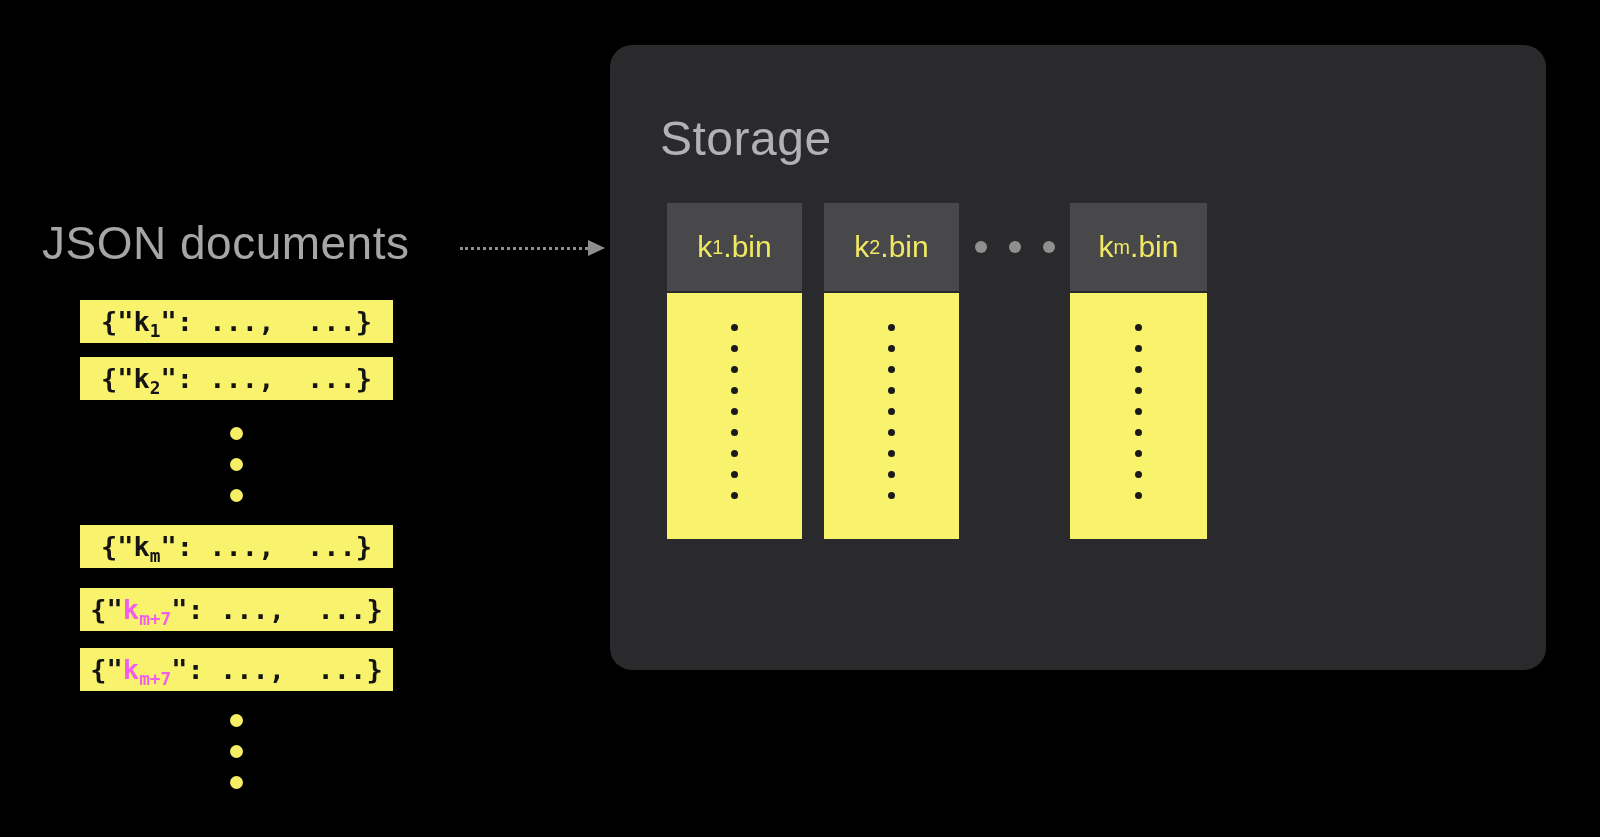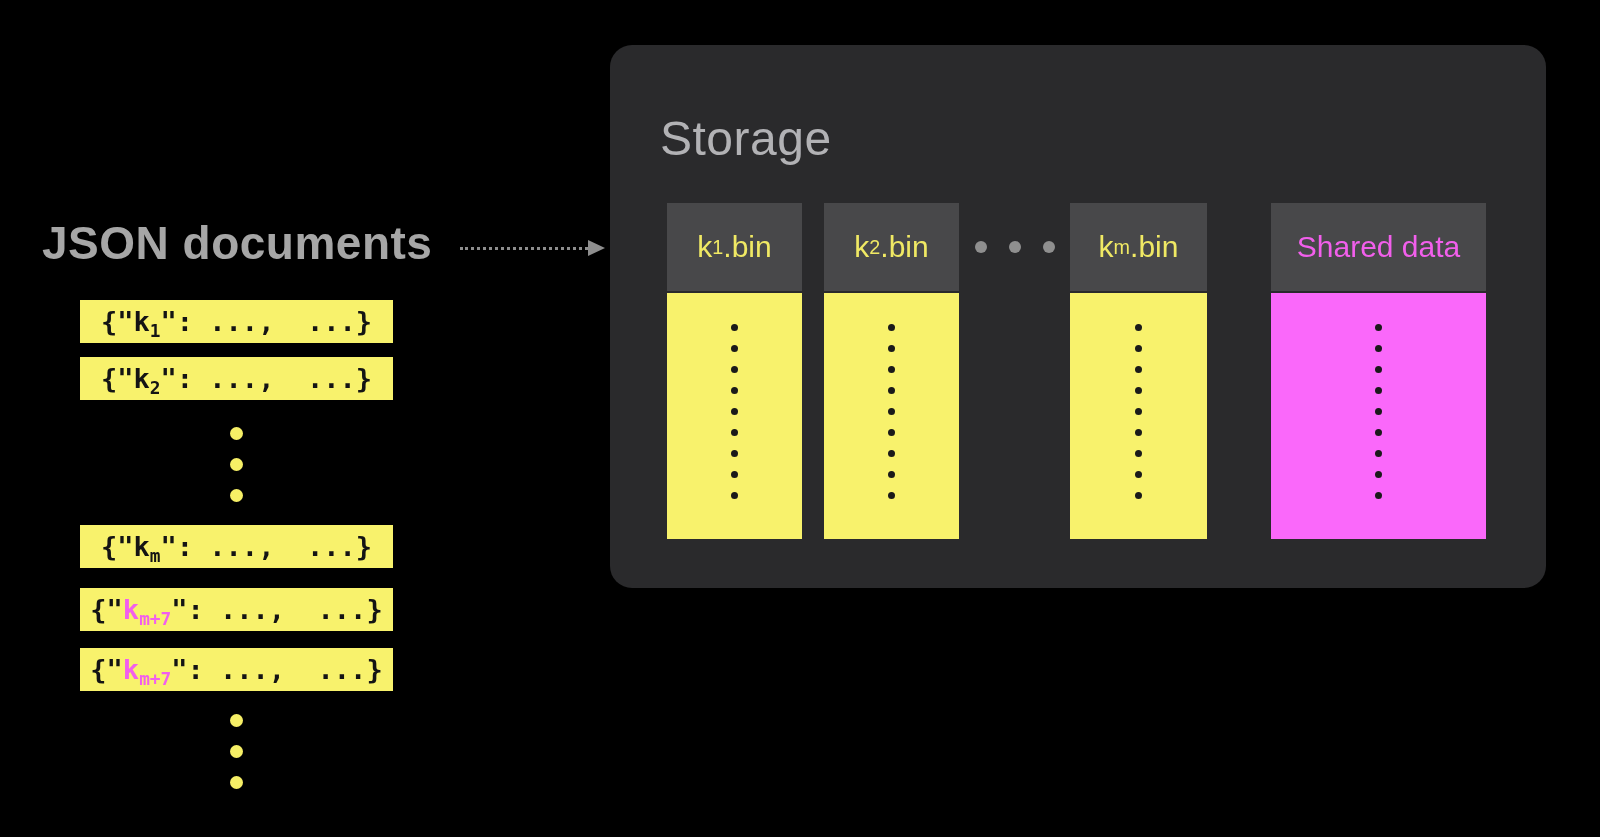--- a/index.html
+++ b/index.html
@@ -4,21 +4,21 @@
 <style>
   html, body { margin:0; padding:0; background:#000; }
   #stage {
     position:relative; width:1600px; height:837px; overflow:hidden;
     background:#000000; font-family:"Liberation Sans", sans-serif;
   }
   .abs { position:absolute; }
 
   
   #json-title {
-    left:42px; top:216px; font-size:46px; font-weight:700;
+    left:42px; top:216px; font-size:46px; font-weight:400;
     color:#A6A6A6; letter-spacing:0.5px; white-space:nowrap;
   }
   .doc-bar {
     left:80px; width:313px; height:43px; background:#F8F26C;
     display:flex; align-items:center; justify-content:center;
   }
   .doc-bar .code {
     font-family:"DejaVu Sans Mono", monospace; font-weight:700;
     font-size:27px; color:#141414; white-space:pre; line-height:1;
   }
@@ -34,21 +34,21 @@
   
   #arrow-line { left:460px; top:247px; width:128px; height:0; border-top:3px dotted #8E8E8E; }
   #arrow-head {
     left:588px; top:240px; width:0; height:0;
     border-left:17px solid #8E8E8E;
     border-top:8px solid transparent; border-bottom:8px solid transparent;
   }
 
   
   #storage-panel {
-    left:610px; top:45px; width:936px; height:543px;
+    left:610px; top:45px; width:936px; height:625px;
     background:#2A2A2C; border-radius:22px;
   }
   #storage-title {
     left:50px; top:66px; font-size:48px; font-weight:300;
     color:#B2B2B5; letter-spacing:0.5px;
   }
   .col { top:158px; }
   .col-header {
     height:88px; background:#48484A;
     display:flex; align-items:center; justify-content:center;
@@ -155,29 +155,15 @@
           <i class="dot"></i>
           <i class="dot"></i>
           <i class="dot"></i>
           <i class="dot"></i>
           <i class="dot"></i>
           <i class="dot"></i>
           <i class="dot"></i>
         </div>
     </div>
 
-    <div class="col abs" style="left:661px; width:215px">
-      <div class="col-header magenta-label">Shared data</div>
-      <div class="col-body magenta">
-          <i class="dot"></i>
-          <i class="dot"></i>
-          <i class="dot"></i>
-          <i class="dot"></i>
-          <i class="dot"></i>
-          <i class="dot"></i>
-          <i class="dot"></i>
-          <i class="dot"></i>
-          <i class="dot"></i>
-        </div>
-    </div>
   </div>
 
 </div>
 
 </body></html>

